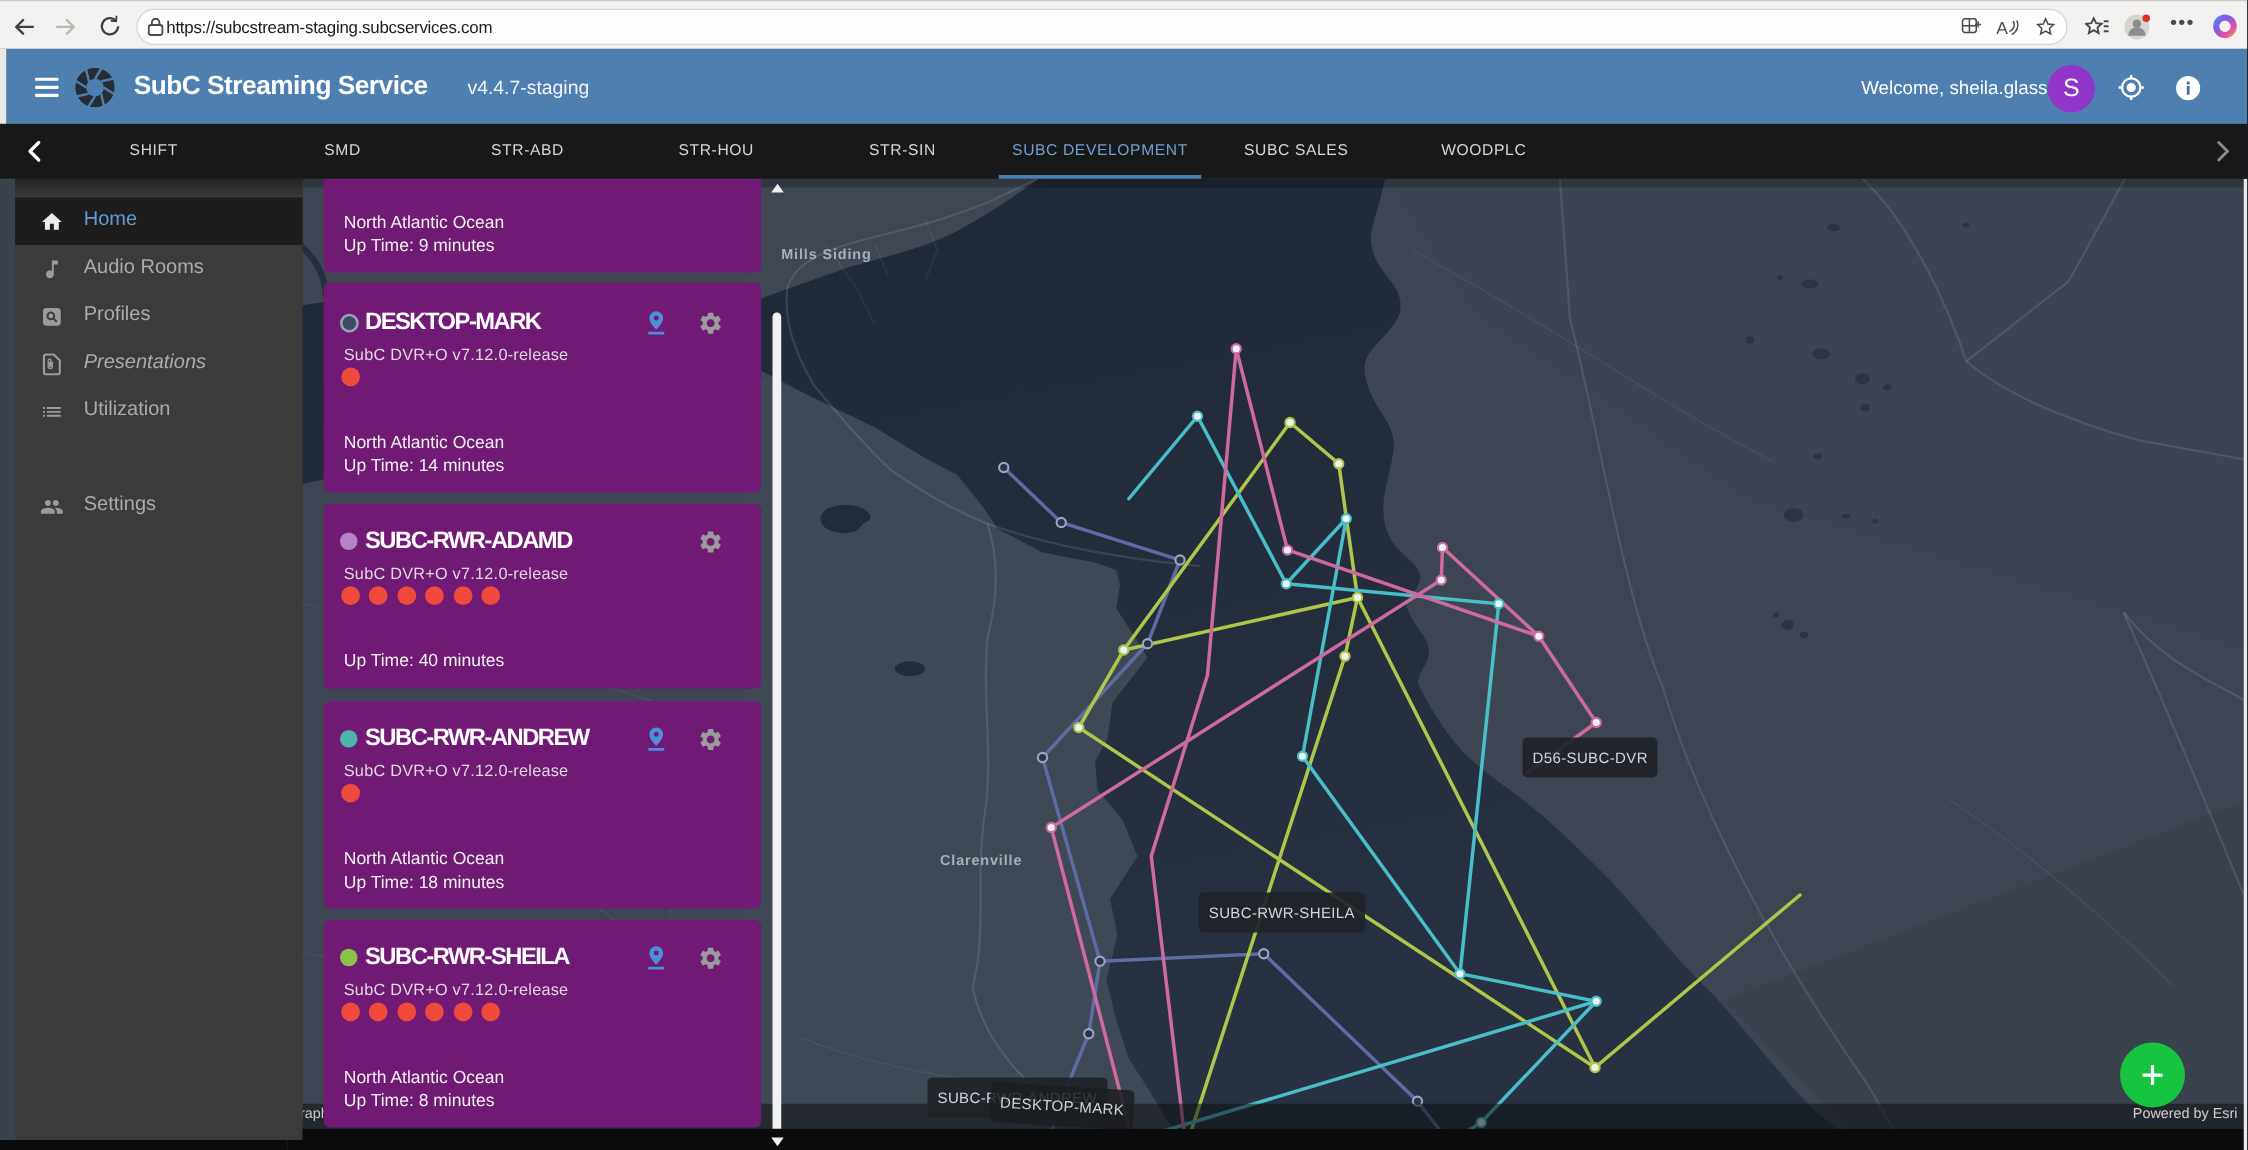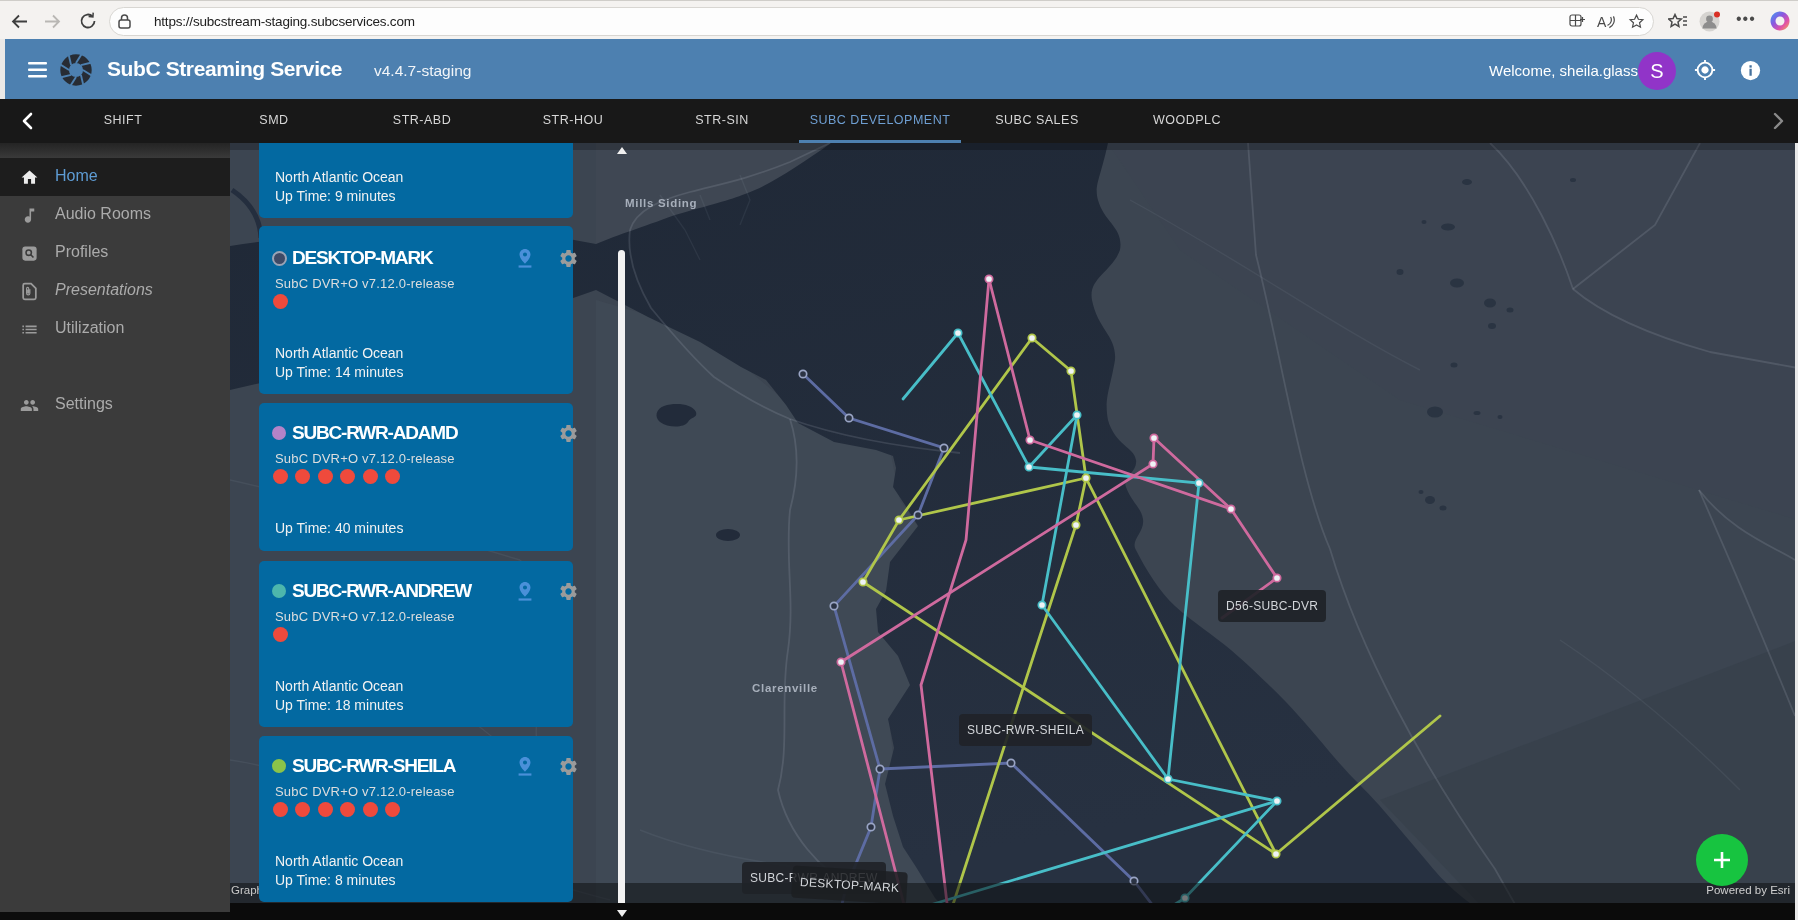--- a/index.html
+++ b/index.html
@@ -5,48 +5,48 @@
   * { margin:0; padding:0; box-sizing:border-box; }
   html,body { background:#000; }
   #page { position:relative; width:1798px; height:920px; overflow:hidden;
           font-family:"Liberation Sans", sans-serif; background:#39424d; }
   .abs { position:absolute; }
 
   
   #chrome { position:absolute; left:0; top:0; width:1798px; height:39px; background:#f4f2f0; border-top:1px solid #cfcdc9; }
   #chrome svg { display:block; }
   #pill { position:absolute; left:109px; top:6px; width:1545px; height:29px; background:#fdfdfd; border:1px solid #d8d6d2; border-radius:15px; }
-  #url { position:absolute; left:154px; top:13px; font-size:13.5px; color:#202020; letter-spacing:-0.2px;text-align:center; }
+  #url { position:absolute; left:133px; top:13px; font-size:13.5px; color:#202020; letter-spacing:-0.2px;text-align:center; }
 
   
   #appheader { position:absolute; left:5px; top:39px; width:1793px; height:60px; background:#4d80b0; }
   #edgeL { position:absolute; left:0; top:39px; width:5px; height:60px; background:#ebe9e7; }
   #apptitle { position:absolute; left:107px; top:57px; font-size:21px; font-weight:bold; color:#fff; letter-spacing:-0.4px;}
   #appver { position:absolute; left:374px; top:62px; font-size:15.5px; color:#f2f5f9; }
   #welcome { position:absolute; left:1461px; top:62px; font-size:15px; color:#fff;margin-left:28px; }
   #avatarS { position:absolute; left:1638px; top:52px; width:38px; height:38px; border-radius:50%; background:#9134c8; color:#fff; font-size:20px; text-align:center; line-height:38px; }
 
   
   #tabbar { position:absolute; left:0; top:99px; width:1798px; height:44px; background:#181818; }
   .tab { position:absolute; top:14px; font-size:12.5px; color:#d7d7d7; letter-spacing:0.5px; white-space:nowrap; transform:translateX(-50%); }
   .tab.active { color:#6f9fd2; }
   #tabline { position:absolute; left:799px; top:140px; width:162px; height:3px; background:#4d80b0; }
 
   
-  #sidebar { position:absolute; left:0; top:143px; width:230px; height:769px; background:#3b3b3b; }
+  #sidebar { position:absolute; left:12px; top:143px; width:230px; height:769px; background:#3b3b3b; }
   #sidebar .shadowtop { position:absolute; left:0; top:0; width:230px; height:16px; background:linear-gradient(#242424,#3b3b3b); }
   .sitem { position:absolute; left:0; width:230px; height:38px; }
   .sitem .txt { position:absolute; left:55px; top:9px; font-size:16px; color:#ababab; }
   .sitem.active { background:#1d1d1d; }
   .sitem.active .txt { color:#5e9cd4; }
   .sicon { position:absolute; left:20px; top:10px; width:19px; height:19px; }
   #sidebarbot { position:absolute; left:0; top:912px; width:230px; height:8px; background:#0c0c0c; }
 
   
-  .card { position:absolute; left:259px; width:314px; background:#0369a1; border-radius:5px; color:#fff; }
+  .card { position:absolute; left:259px; width:350px; background:#701a75; border-radius:5px; color:#fff; }
   .ctitle { position:absolute; font-size:19px; font-weight:bold; color:#fff; letter-spacing:-1.2px; white-space:nowrap; line-height:22px; }
   .cdot { position:absolute; left:13px; width:14px; height:14px; border-radius:50%; }
   .csub { position:absolute; left:16px; font-size:13px; color:#dedede; letter-spacing:0.2px; white-space:nowrap;}
   .cred { position:absolute; width:15px; height:15px; border-radius:50%; background:#ef4a3c; }
   .cloc { position:absolute; left:16px; font-size:14px; color:#f2f2f2; white-space:nowrap; }
   .cico { position:absolute; }
 
   
   #blackbottom { position:absolute; left:230px; top:903px; width:1568px; height:17px; background:#0b0b0b; }
   #rightstrip { position:absolute; left:1795px; top:143px; width:3px; height:777px; background:#e9e9e9; }

